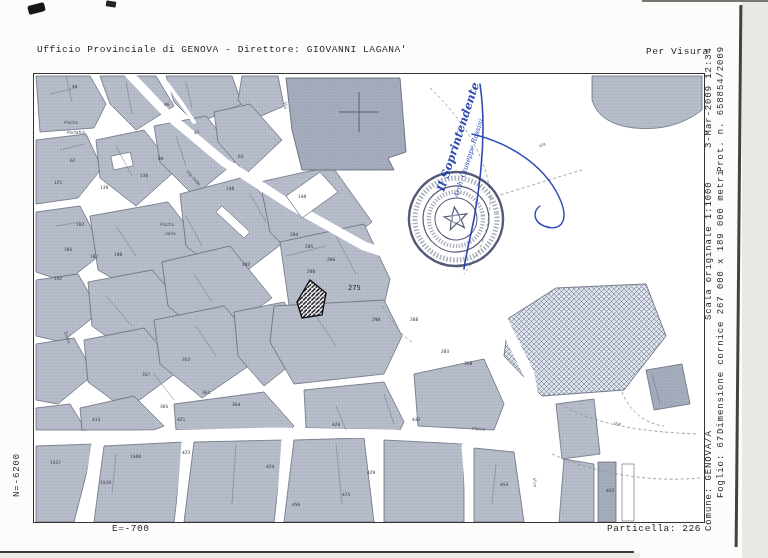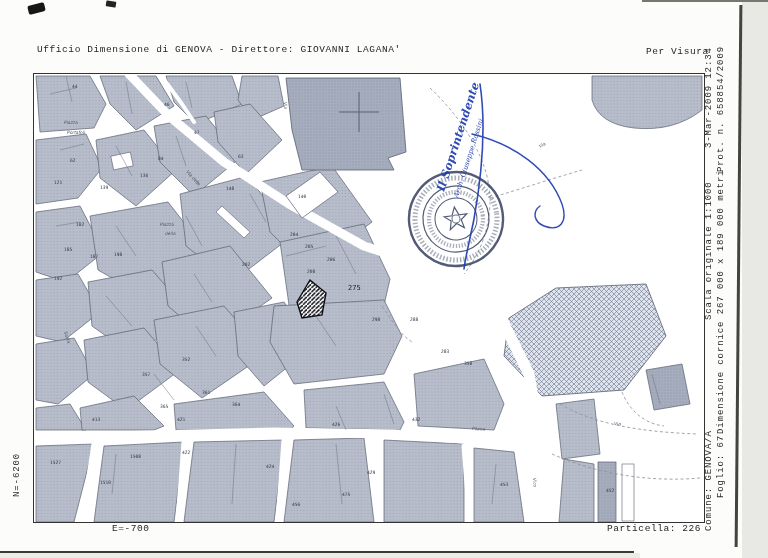--- a/index.html
+++ b/index.html
@@ -35,21 +35,21 @@
 <div id="page">
 
   <div class="art" id="edge-right-zone"></div>
   <div class="art" id="edge-right-line"></div>
   <div class="art" id="edge-bottom-line"></div>
   <div class="art" id="edge-bottom-zone"></div>
   <div class="art" id="edge-top-line"></div>
   <div class="art" id="mark1"></div>
   <div class="art" id="mark2"></div>
 
-  <div class="hlabel" style="left:37px;top:44px;">Ufficio Dimensione di GENOVA - Direttore: GIOVANNI LAGANA'</div>
+  <div class="hlabel" style="left:37px;top:44px;">Ufficio Provinciale di GENOVA - Direttore: GIOVANNI LAGANA'</div>
   <div class="hlabel" style="left:646px;top:46px;">Per Visura</div>
 
   <div class="vlabel" style="left:704px;top:148px;">3-Mar-2009 12:34</div>
   <div class="vlabel" style="left:716px;top:172px;">Prot. n. 658854/2009</div>
   <div class="vlabel" style="left:704px;top:320px;">Scala originale 1:1000</div>
   <div class="vlabel" style="left:716px;top:434px;">Dimensione cornice 267 000 x 189 000 metri</div>
   <div class="vlabel" style="left:704px;top:531px;">Comune: GENOVA/A</div>
   <div class="vlabel" style="left:716px;top:498px;">Foglio: 67</div>
 
   <div class="vlabel" style="left:12px;top:497px;">N=-6200</div>

